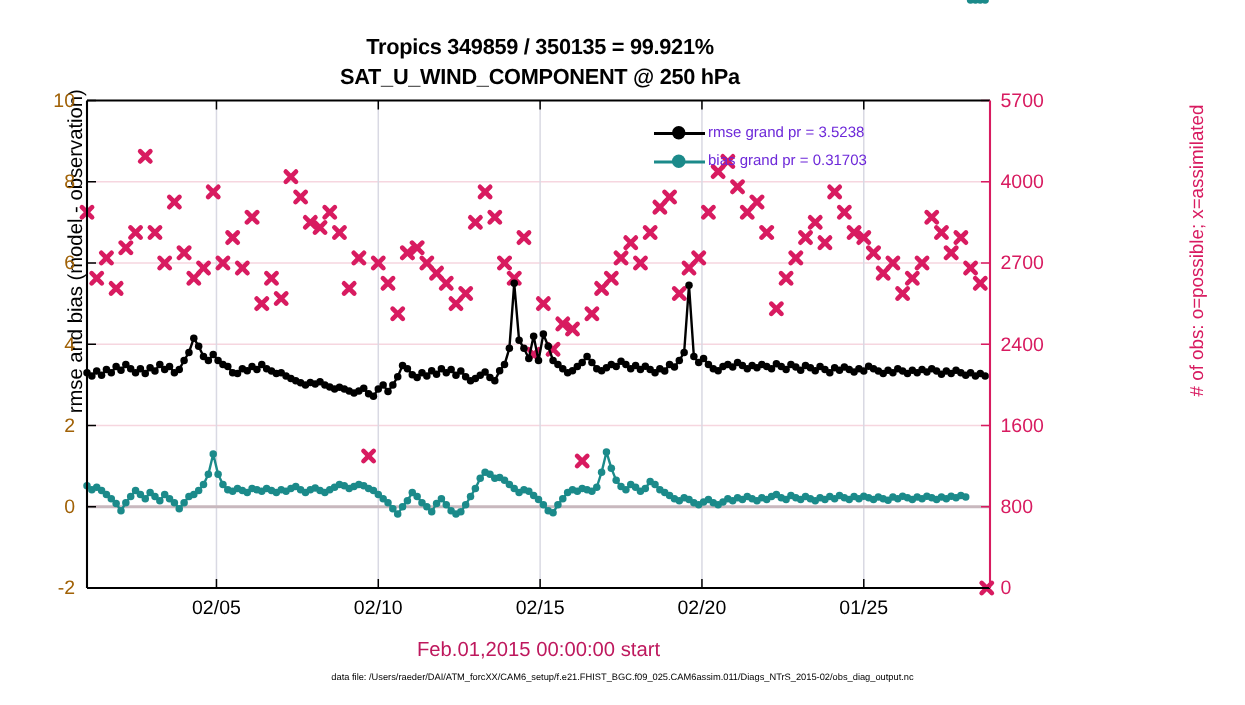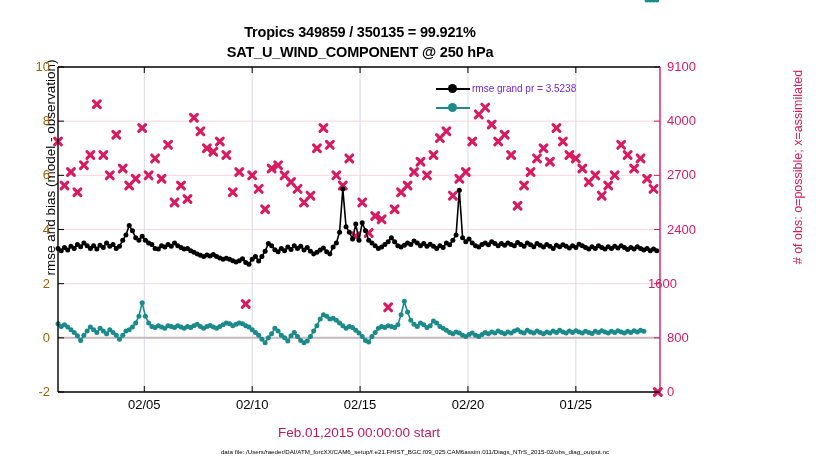--- a/index.html
+++ b/index.html
@@ -951,25 +951,25 @@
       <div class="ytick-left" style="left: 10px; top: 330.833px;">0</div>
       <div class="ytick-left" style="left: 10px; top: 276.667px;">2</div>
       <div class="ytick-left" style="left: 10px; top: 222.5px;">4</div>
       <div class="ytick-left" style="left: 10px; top: 168.333px;">6</div>
       <div class="ytick-left" style="left: 10px; top: 114.167px;">8</div>
       <div class="ytick-left" style="left: 10px; top: 60px;">10</div>
     </div>
   <div id="ytick-right-container">
       <div class="ytick-right" style="left: 667px; top: 385px;">0</div>
       <div class="ytick-right" style="left: 667px; top: 330.833px;">800</div>
-      <div class="ytick-right" style="left: 648px; top: 276.667px;">1600</div>
+      <div class="ytick-right" style="left: 667px; top: 276.667px;">1600</div>
       <div class="ytick-right" style="left: 667px; top: 222.5px;">2400</div>
       <div class="ytick-right" style="left: 667px; top: 168.333px;">2700</div>
       <div class="ytick-right" style="left: 667px; top: 114.167px;">4000</div>
-      <div class="ytick-right" style="left: 667px; top: 60px;">9100</div>
+      <div class="ytick-right" style="left: 667px; top: 60px;">5700</div>
     </div>
   <div id="xtick-container">
       <div class="xtick" style="left: 109.308px;">02/05</div>
       <div class="xtick" style="left: 217.194px;">02/10</div>
       <div class="xtick" style="left: 325.079px;">02/15</div>
       <div class="xtick" style="left: 432.964px;">02/20</div>
       <div class="xtick" style="left: 540.849px;">01/25</div>
     </div>
 
   <div class="legend-box">
@@ -978,16 +978,17 @@
         <span class="bar" style="background:#000000"></span>
         <span class="dot" style="background:#000000"></span>
       </span>
       <span class="legend-text">rmse grand pr = 3.5238</span>
     </div>
     <div class="legend-row">
       <span class="legend-sym">
         <span class="bar" style="background:#1B8A8A"></span>
         <span class="dot" style="background:#1B8A8A"></span>
       </span>
+      <span class="legend-text">bias grand pr = 0.31703</span>
     </div>
   </div>
 
 </div>
 
 </body></html>

